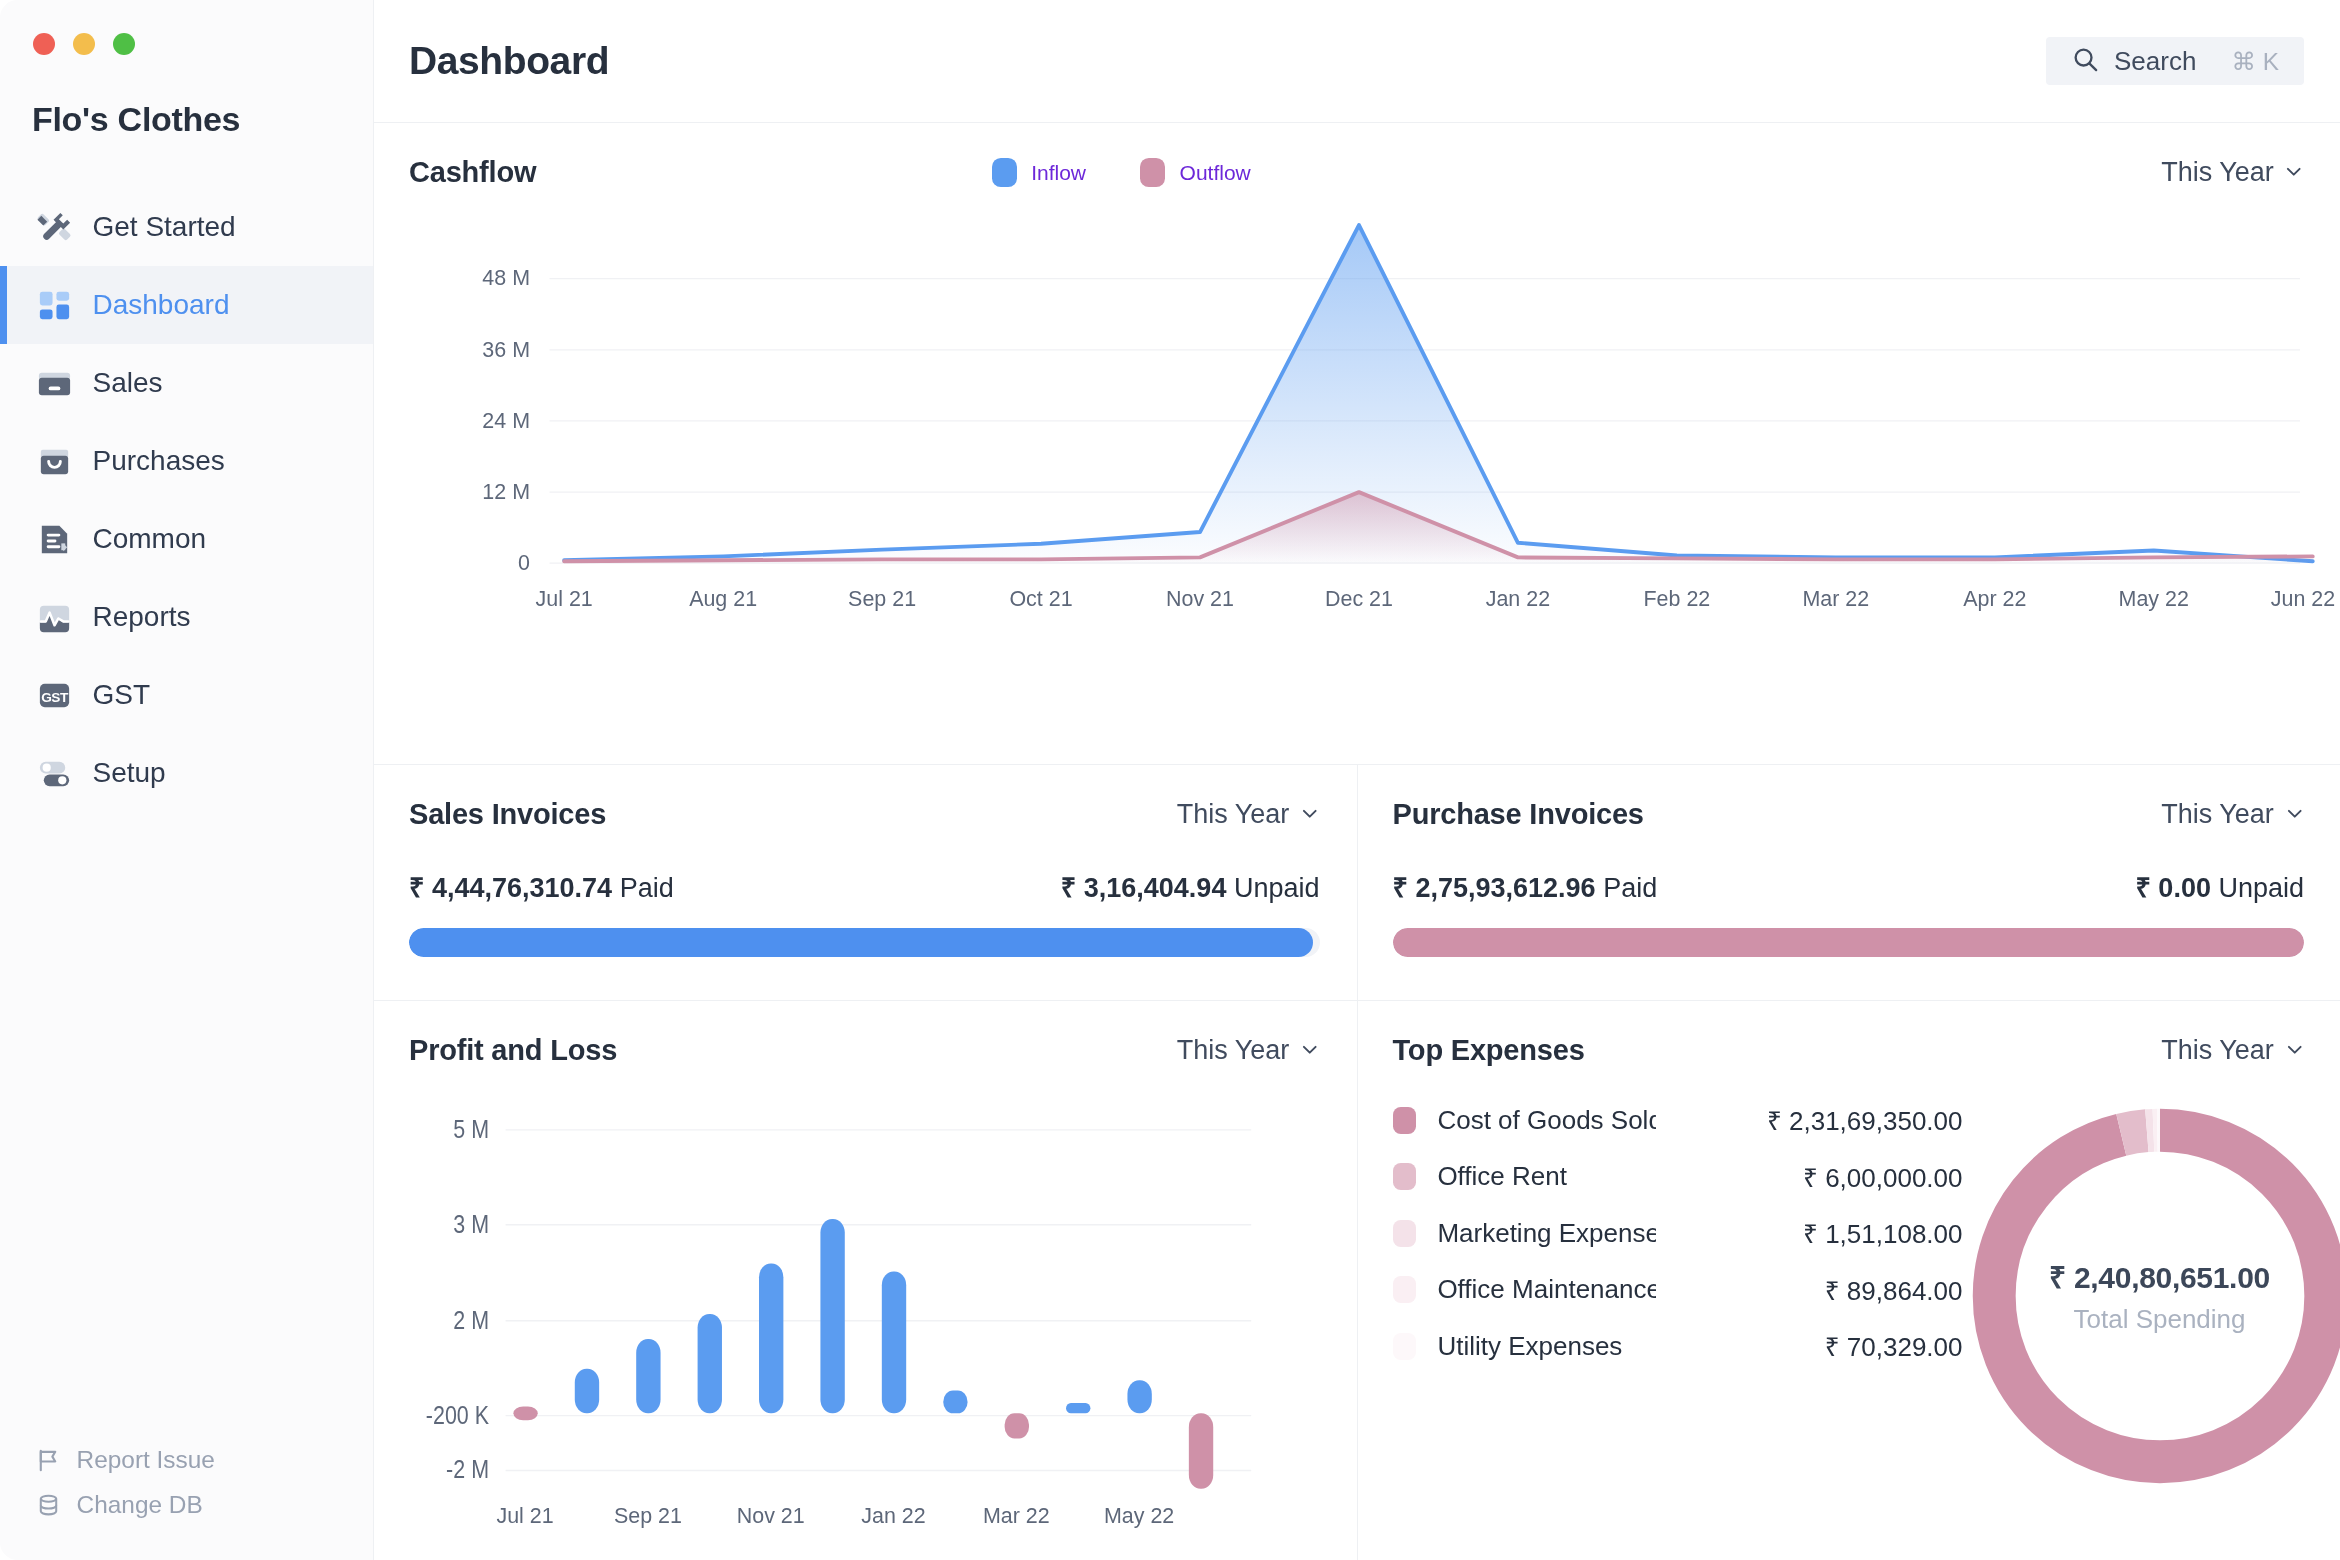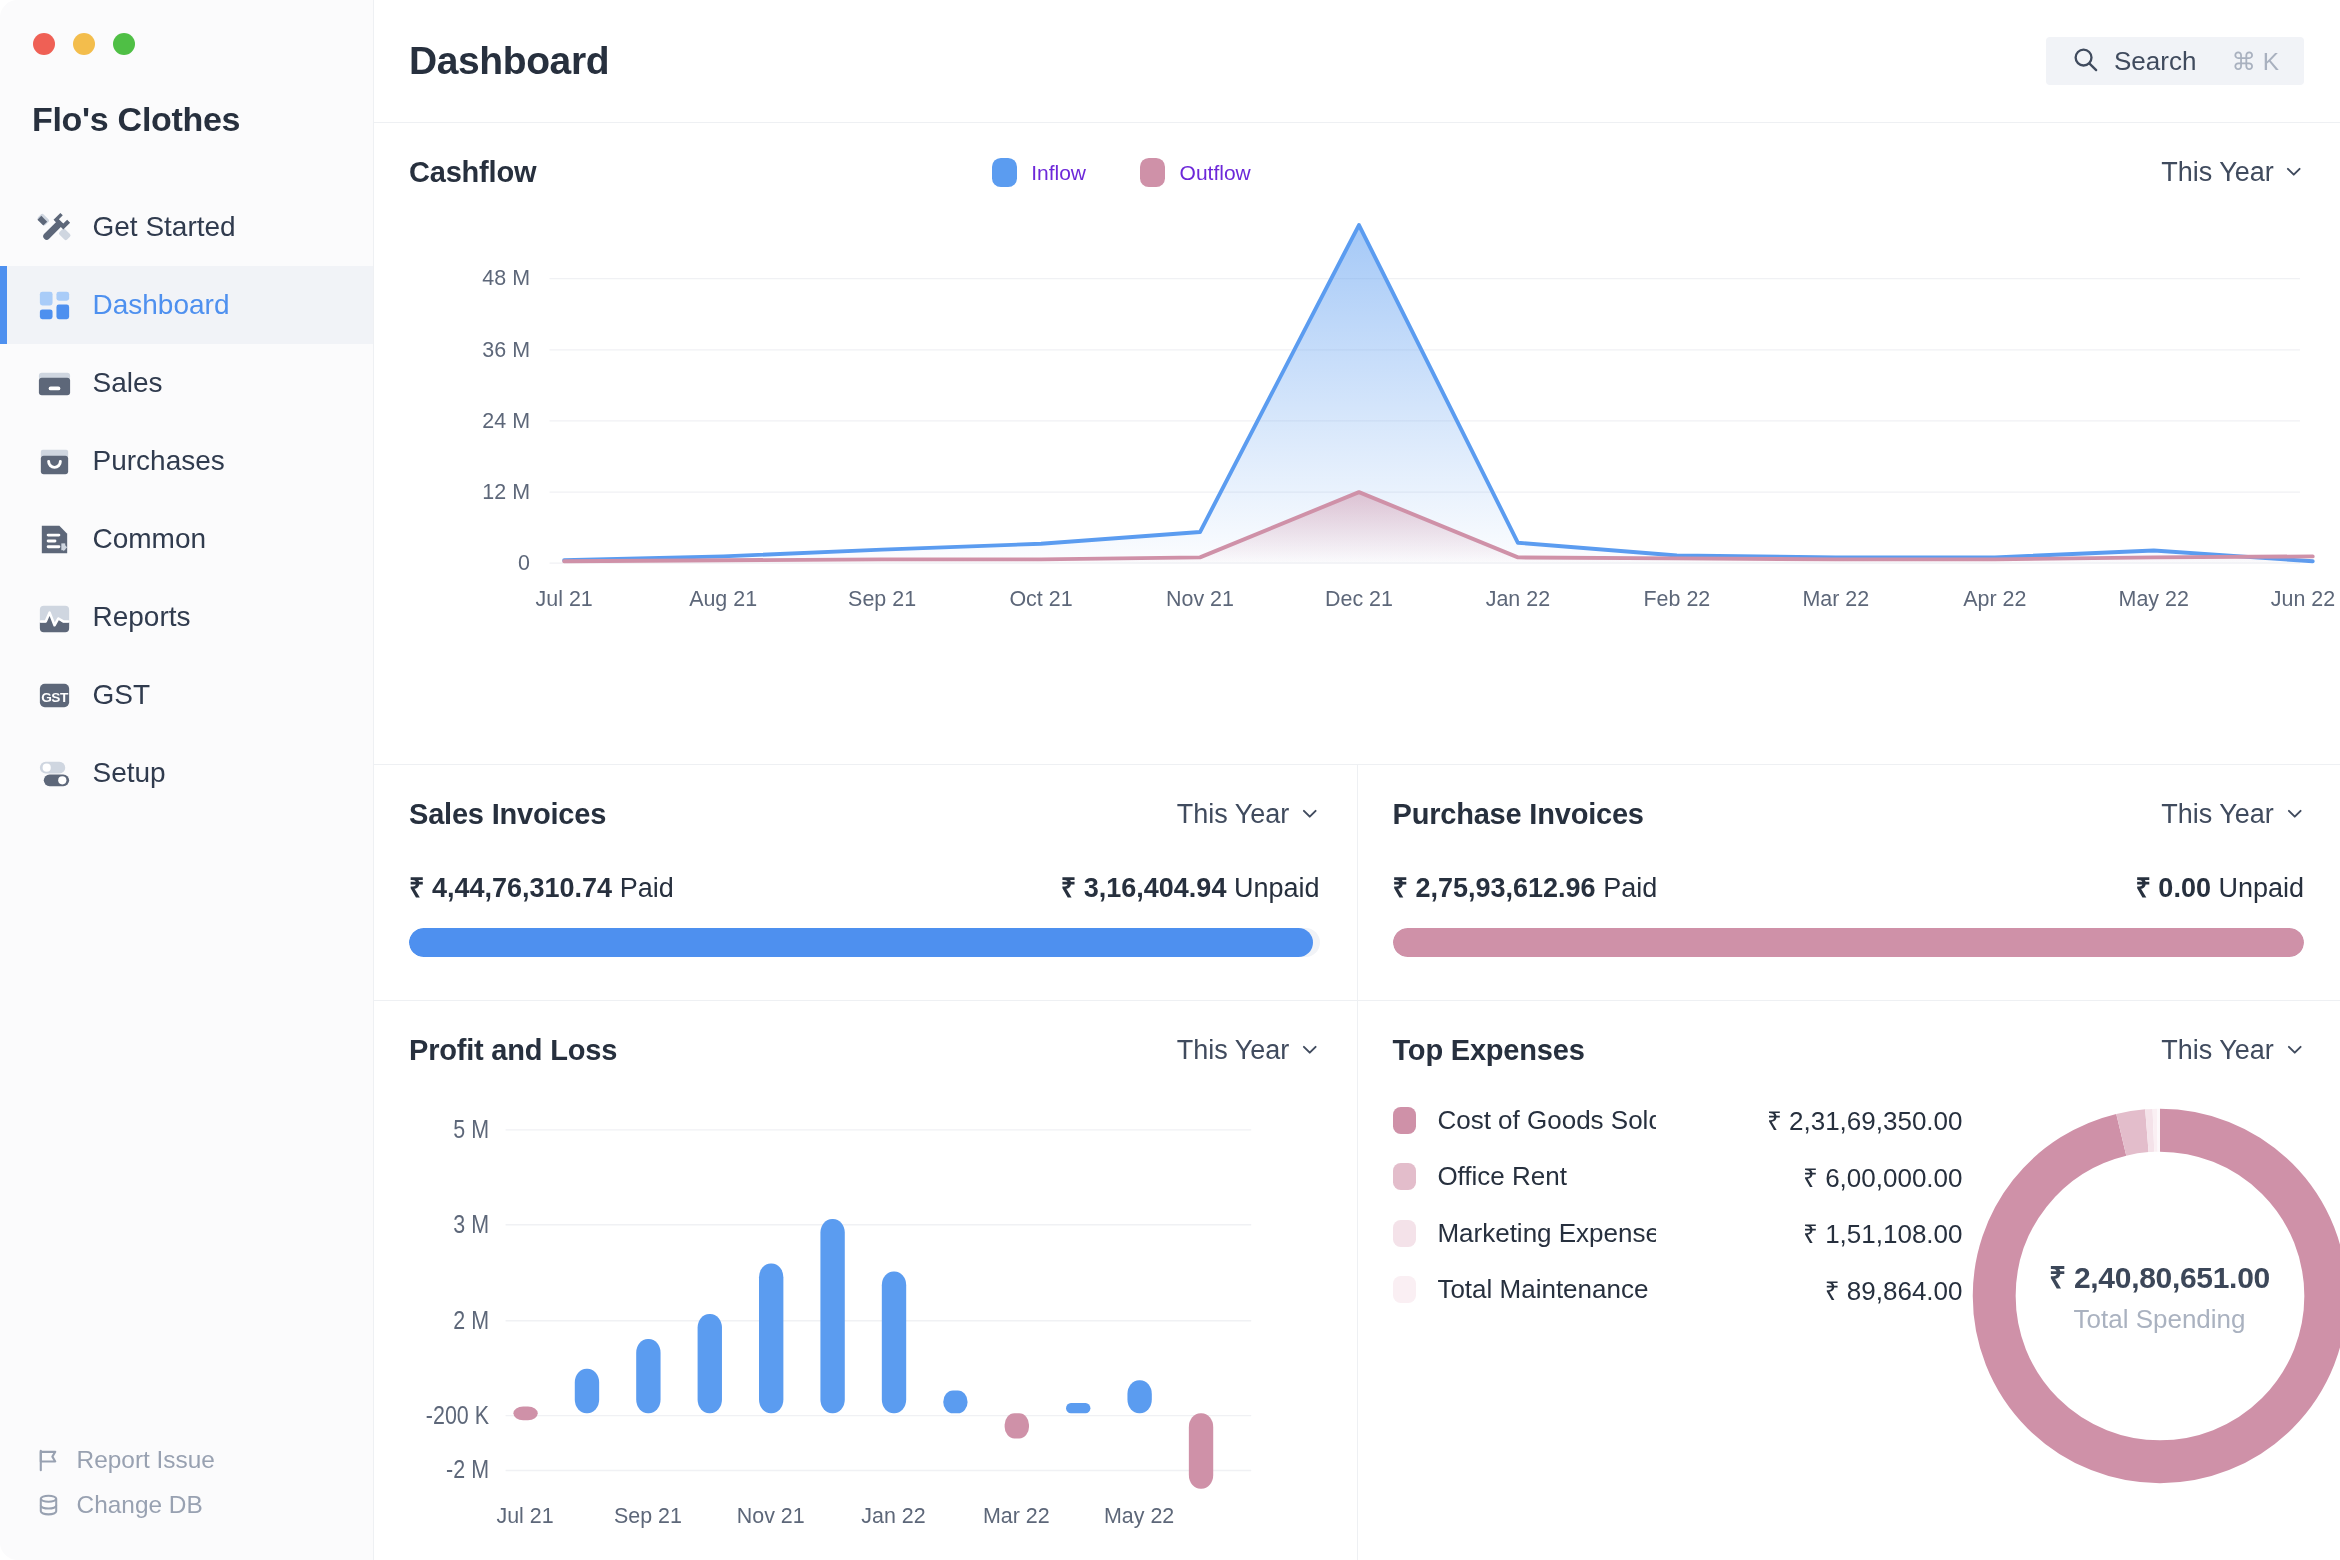--- a/index.html
+++ b/index.html
@@ -562,24 +562,29 @@
             </div>
 
             <div class="exp-item">
               <span class="exp-swatch" style="background:#f4e2e9"></span>
               <span class="exp-name">Marketing Expenses</span>
               <span class="exp-amt">₹ 1,51,108.00</span>
             </div>
 
             <div class="exp-item">
               <span class="exp-swatch" style="background:#faeff3"></span>
-              <span class="exp-name">Total Maintenance</span>
+              <span class="exp-name">Office Maintenance</span>
               <span class="exp-amt">₹ 89,864.00</span>
             </div>
 
+            <div class="exp-item">
+              <span class="exp-swatch" style="background:#fdf8fa"></span>
+              <span class="exp-name">Utility Expenses</span>
+              <span class="exp-amt">₹ 70,329.00</span>
+            </div>
 
           </div>
 
           <div class="donut-wrap">
             <div class="donut">
               <svg viewBox="0 0 404 404" width="394" height="394">
                 <g transform="rotate(-90 202 202)">
 
                   <circle cx="202" cy="202" r="170" fill="none" stroke="#cf91a8" stroke-width="44" stroke-dasharray="1027.6 40.5"></circle>
                   <circle cx="202" cy="202" r="170" fill="none" stroke="#e3bdcb" stroke-width="44" stroke-dasharray="26.6 1041.5" stroke-dashoffset="-1027.6"></circle>

